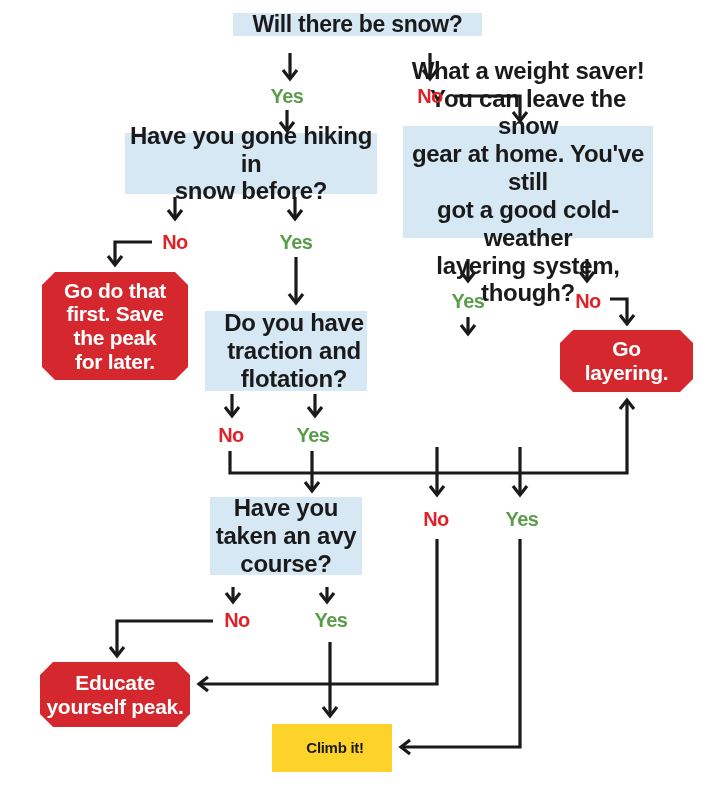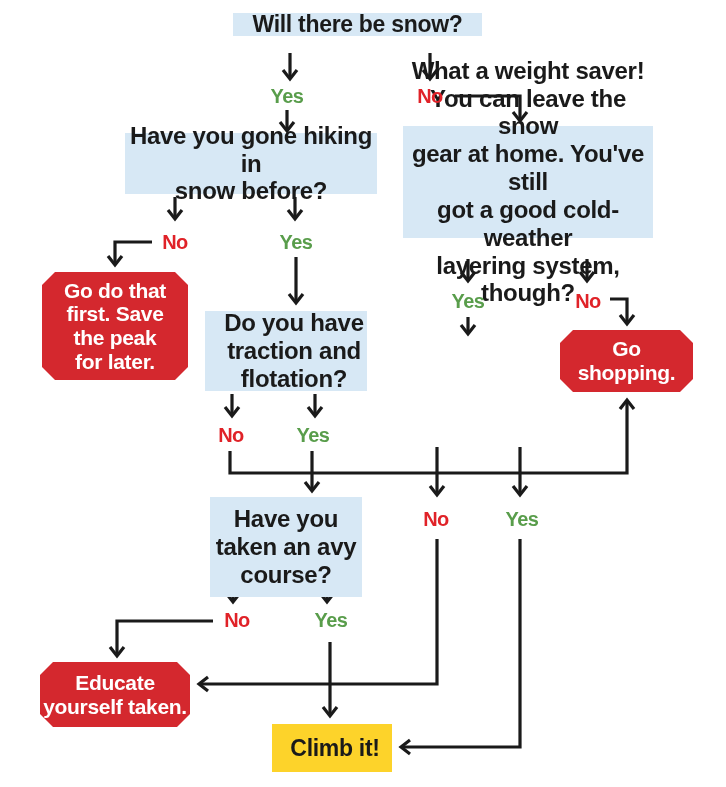--- a/index.html
+++ b/index.html
@@ -23,21 +23,21 @@
     line-height:1.16;
     box-sizing:border-box;
   }
   .q{background:var(--q-bg);color:var(--ink);font-size:24px;}
   .q.title{font-size:23px;}
   .stop{
     background:var(--stop-bg);color:var(--light);font-size:21px;line-height:1.12;
     clip-path:polygon(13px 0,calc(100% - 13px) 0,100% 13px,100% calc(100% - 13px),
                       calc(100% - 13px) 100%,13px 100%,0 calc(100% - 13px),0 13px);
   }
-  .go{background:var(--go-bg);color:var(--ink);font-size:23px;padding-left:6px;}
+  .go{background:var(--go-bg);color:var(--ink);font-size:15px;padding-left:6px;}
   .lbl{
     position:absolute;
     transform:translate(-50%,-50%);
     font-weight:bold;font-size:20px;letter-spacing:-0.5px;
   }
   .lbl.yes{color:var(--yes);}
   .lbl.no{color:var(--no);}
 </style>
 </head>
 <body>
@@ -80,32 +80,32 @@
   <div class="node q" style="left:125px;top:133px;width:252px;height:61px;">Have you gone hiking in
 snow before?</div>
   <div class="node q" style="left:403px;top:126px;width:250px;height:112px;">What a weight saver!
 You can leave the snow
 gear at home. You've still
 got a good cold-weather
 layering system, though?</div>
   <div class="node q" style="left:205px;top:311px;width:162px;height:80px;padding-left:16px;">Do you have
 traction and
 flotation?</div>
-  <div class="node q" style="left:210px;top:497px;width:152px;height:100px;">Have you
+  <div class="node q" style="left:210px;top:497px;width:152px;height:78px;">Have you
 taken an avy
 course?</div>
 
   <div class="node stop" style="left:42px;top:272px;width:146px;height:108px;">Go do that
 first. Save
 the peak
 for later.</div>
   <div class="node stop" style="left:560px;top:330px;width:133px;height:62px;">Go
-shopping.</div>
+layering.</div>
   <div class="node stop" style="left:40px;top:662px;width:150px;height:65px;">Educate
-yourself taken.</div>
+yourself peak.</div>
 
   <div class="node go" style="left:272px;top:724px;width:120px;height:48px;">Climb it!</div>
 
   <div class="lbl yes" style="left:287px;top:96px;">Yes</div>
   <div class="lbl no" style="left:430px;top:96px;">No</div>
   <div class="lbl no" style="left:175px;top:242px;">No</div>
   <div class="lbl yes" style="left:296px;top:242px;">Yes</div>
   <div class="lbl no" style="left:231px;top:435px;">No</div>
   <div class="lbl yes" style="left:313px;top:435px;">Yes</div>
   <div class="lbl yes" style="left:468px;top:301px;">Yes</div>

